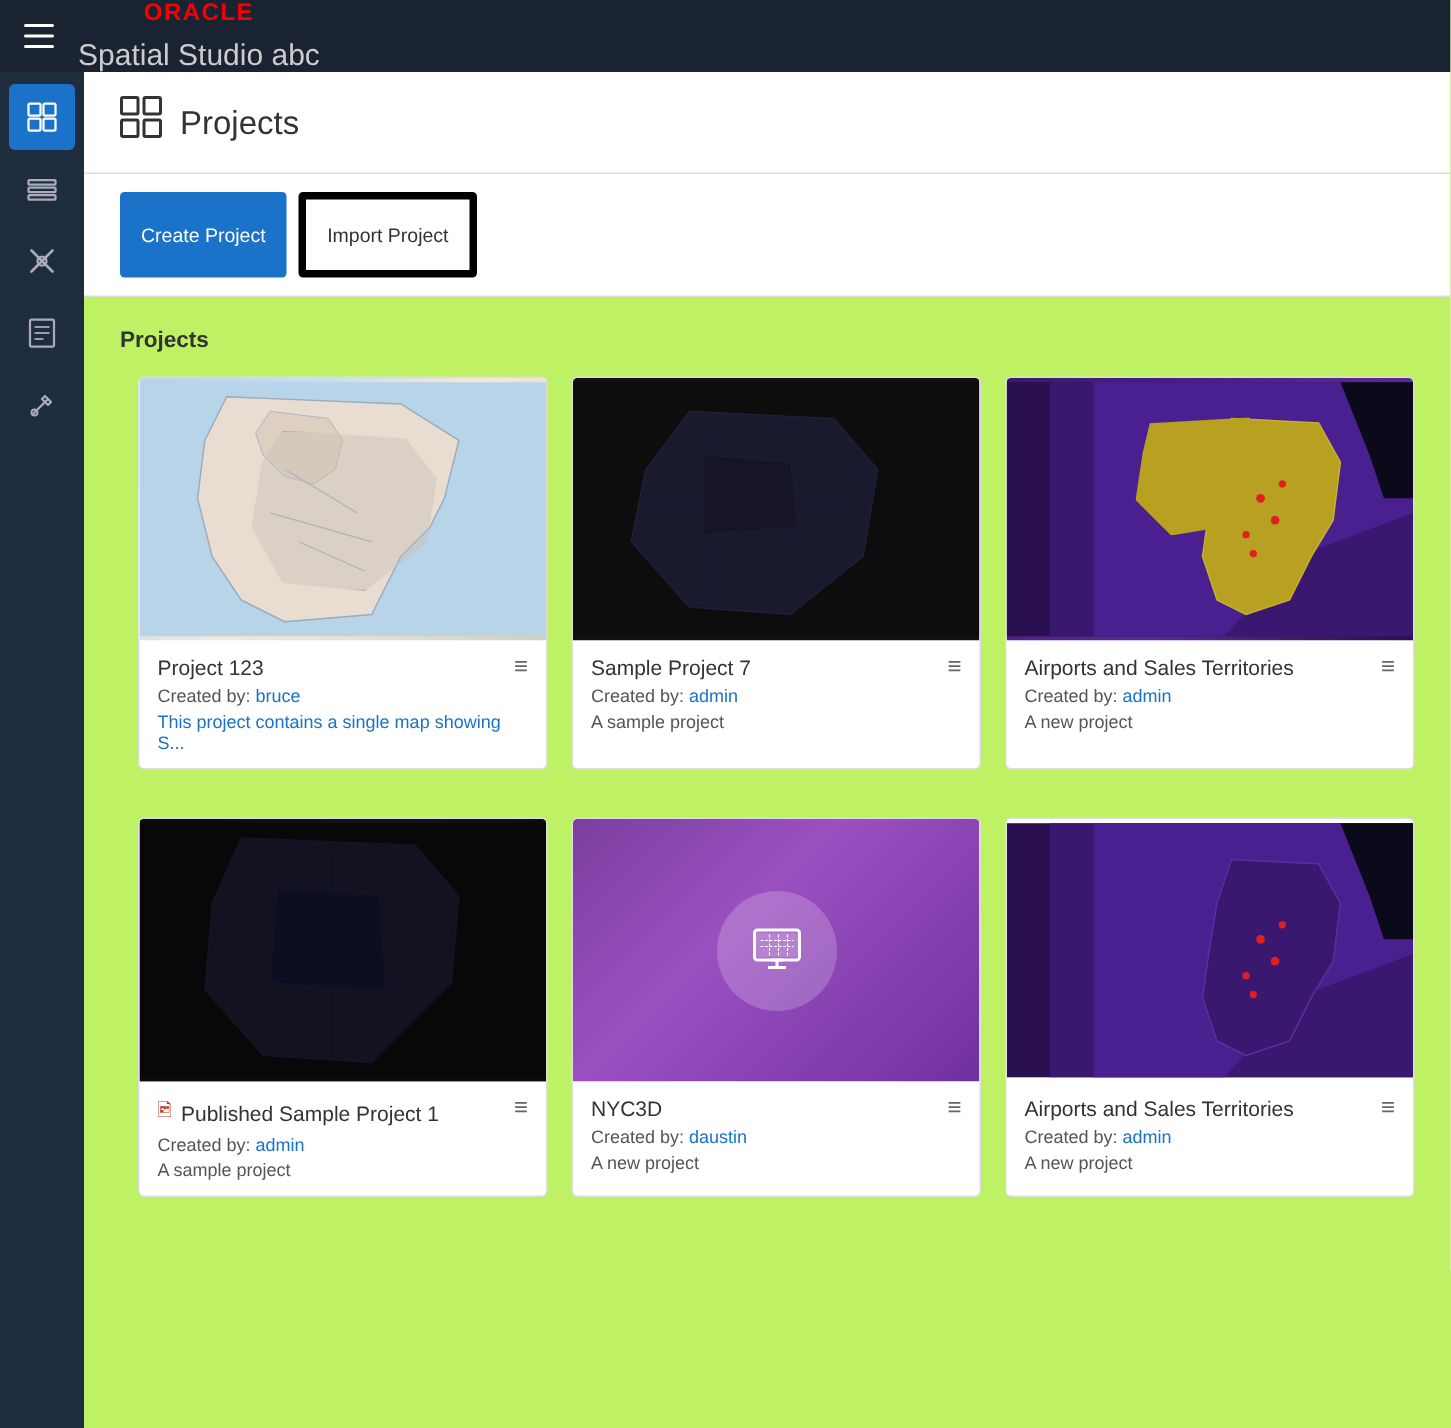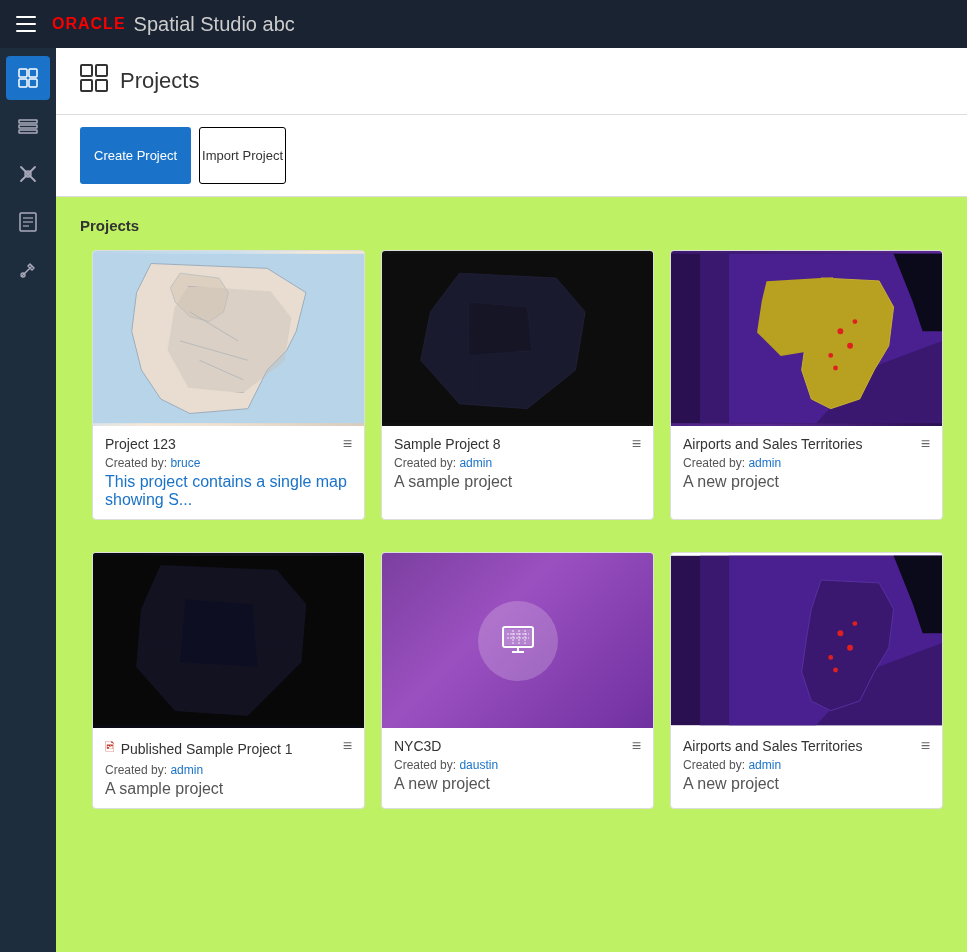--- a/index.html
+++ b/index.html
@@ -27,20 +27,21 @@
     .top-nav .hamburger span {
       display: block;
       height: 2px;
       background: white;
       border-radius: 1px;
     }
     .top-nav .brand {
       display: flex;
       align-items: center;
       gap: 8px;
+      flex-direction: column;
     }
     .oracle-logo {
       font-weight: bold;
       font-size: 16px;
       color: #f80000;
       letter-spacing: 1px;
     }
     .oracle-logo .oracle-text {
       color: #f80000;
       font-weight: 900;
@@ -123,22 +124,22 @@
       color: white;
       border: none;
       padding: 21px 14px;
       border-radius: 3px;
       cursor: pointer;
       font-size: 13px;
     }
     .btn-secondary {
       background: white;
       color: #333;
-      border: 1px solid #000000;
-      padding: 7px 2px;
+      border: 5px solid #000000;
+      padding: 7px 14px;
       border-radius: 3px;
       cursor: pointer;
       font-size: 13px;
     }
 
     
     .content-body {
       padding: 20px 24px;
     }
 
@@ -268,21 +269,21 @@
     }
     .card-meta {
       font-size: 12px;
       color: #555;
       margin-bottom: 3px;
     }
     .card-meta .author-link {
       color: #1a73c8;
     }
     .card-desc {
-      font-size: 16px;
+      font-size: 12px;
       color: #555;
     }
     .card-desc .desc-link {
       color: #1a73c8;
     }
 
     .published-icon {
       color: #c0392b;
       font-size: 12px;
     }
@@ -404,21 +405,21 @@
                   <rect width="280" height="175" fill="#0d0d0d"></rect>
                   <polygon points="80,20 180,25 210,60 200,120 150,160 80,155 40,110 50,60" fill="#1a1a2e" stroke="#2a2a4e" stroke-width="0.5"></polygon>
                   <line x1="60" y1="80" x2="180" y2="80" stroke="#1a1a3a" stroke-width="0.5"></line>
                   <line x1="100" y1="40" x2="100" y2="150" stroke="#1a1a3a" stroke-width="0.5"></line>
                   <polygon points="90,50 150,55 155,100 90,105" fill="#151525" stroke="#252540" stroke-width="0.4"></polygon>
                 </svg>
               </div>
             </div>
             <div class="card-info">
               <div class="card-title-row">
-                <span class="card-title">Sample Project 8</span>
+                <span class="card-title">Sample Project 7</span>
                 <span class="card-menu-icon">≡</span>
               </div>
               <div class="card-meta">Created by: <span class="author-link">admin</span></div>
               <div class="card-desc">A sample project</div>
             </div>
           </div>
 
           <div class="project-card">
             <div class="card-thumbnail">
               <div class="map-purple">

